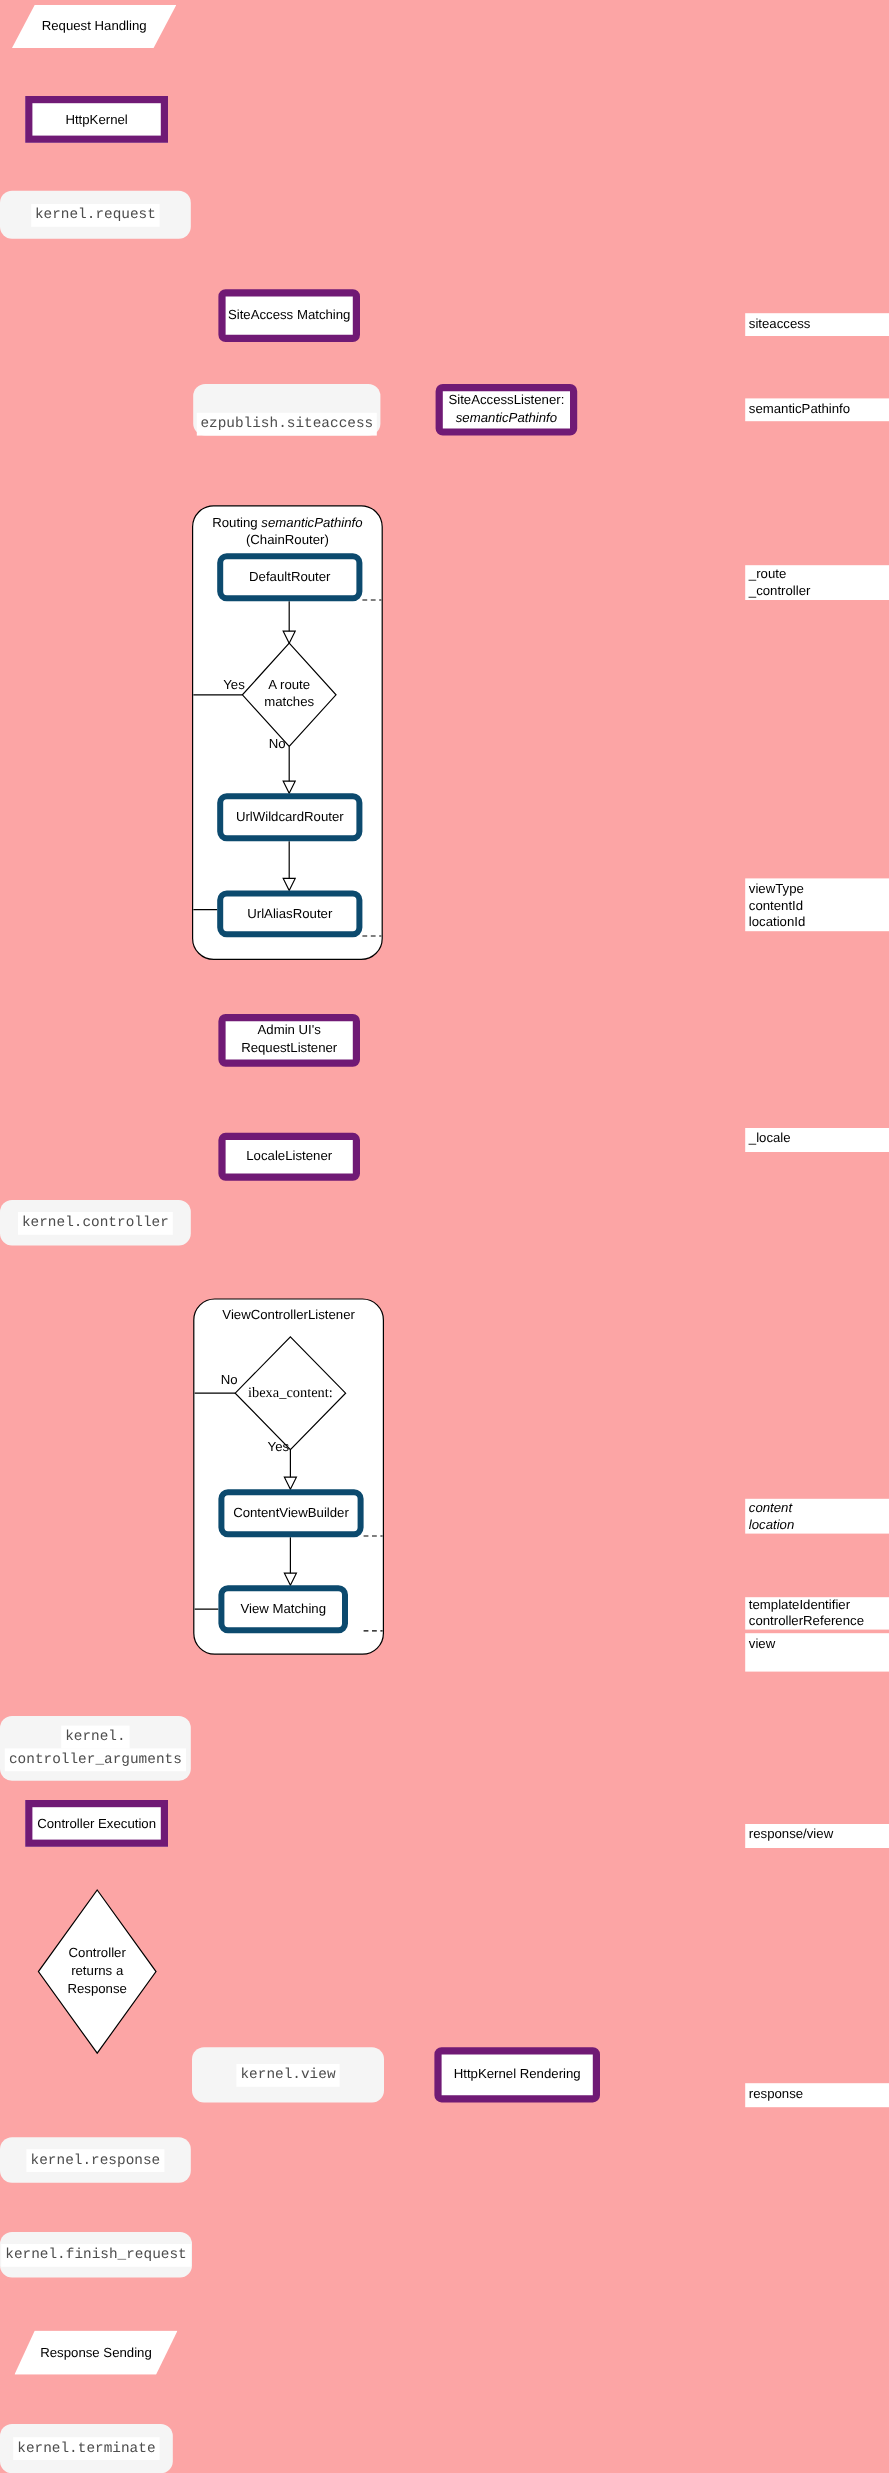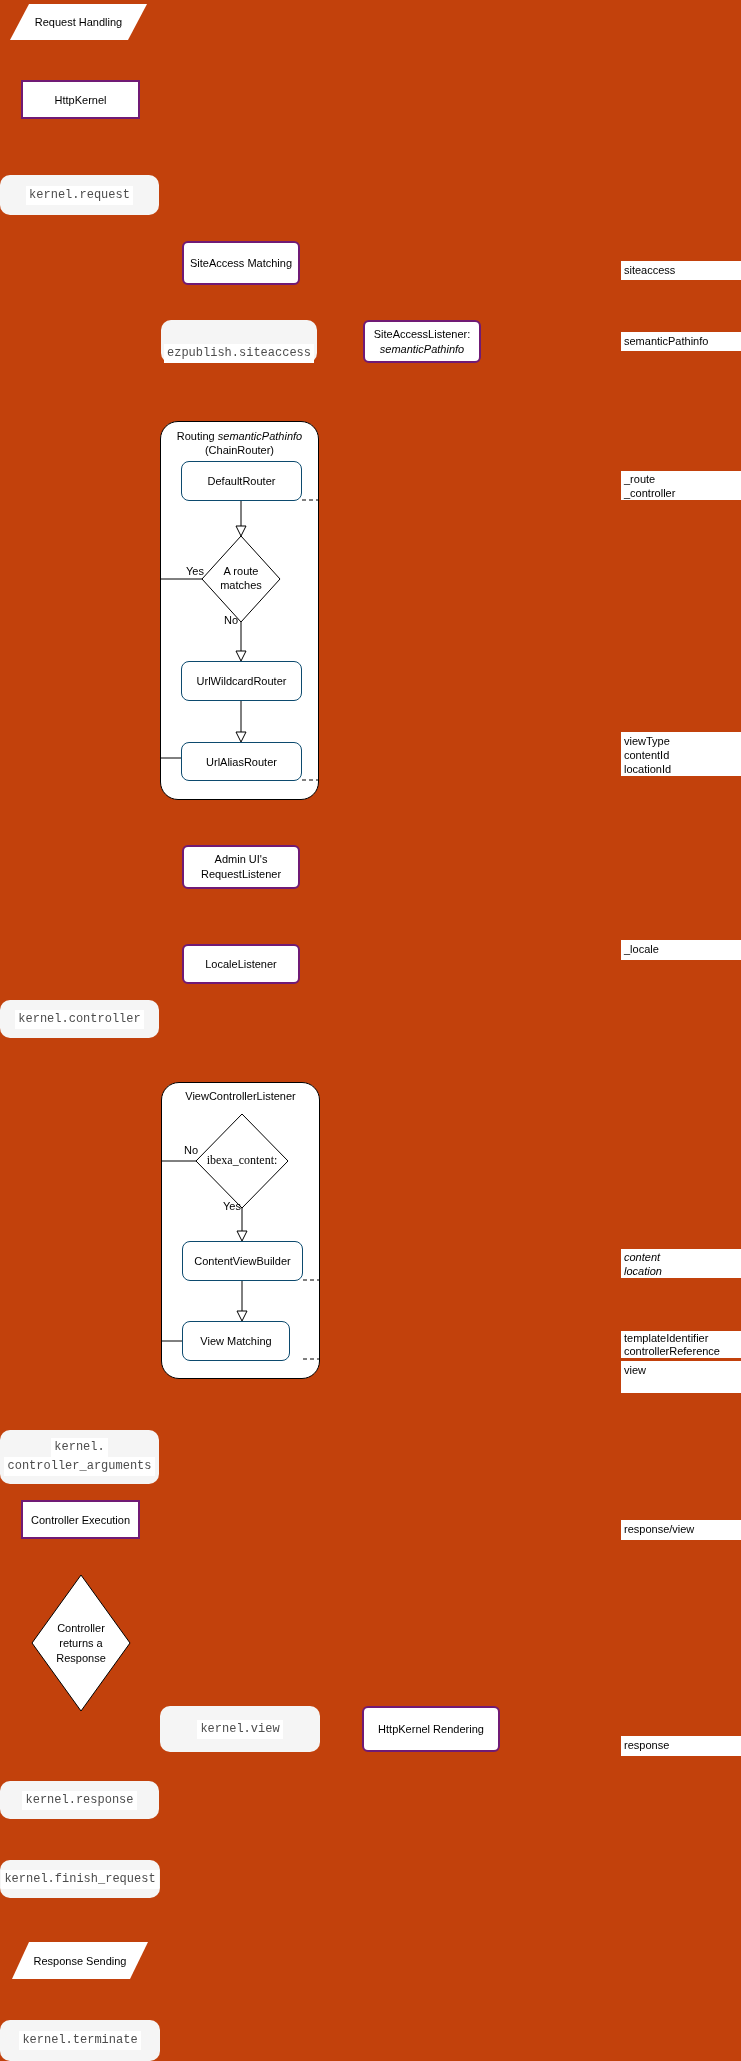--- a/index.html
+++ b/index.html
@@ -1,30 +1,30 @@
 <!DOCTYPE html>
 <html><head>
 <meta charset="utf-8">
 <style>
   html,body{margin:0;padding:0;background:#000;}
-  #canvas{position:relative;width:741px;height:2061px;background:#c2410c;overflow:hidden;
+  #canvas{position:relative;width:741px;height:2061px;background:#fca5a5;overflow:hidden;
           font-family:"Liberation Sans",sans-serif;}
   .abs{position:absolute;}
-  .flow-box{background:#fff;border:2px solid #701a75;border-radius:8px;display:flex;flex-direction:column;
+  .flow-box{background:#fff;border:6px solid #701a75;border-radius:8px;display:flex;flex-direction:column;
             align-items:center;justify-content:center;text-align:center;
             font:11px/14px "Liberation Sans",sans-serif;color:#000;box-sizing:border-box;}
   .sq{border-radius:0;}
   .event-box{background:#f5f5f5;border-radius:10px;display:flex;flex-direction:column;align-items:center;
              justify-content:center;font:12px/19px "Liberation Mono",monospace;color:#4d4d4d;box-sizing:border-box;}
   .event-box .hl{background:#fff;padding:0 3px;white-space:pre;}
   .side-bar{background:#fff;color:#000;font:11px/15px "Liberation Sans",sans-serif;
             padding:2px 0 0 3px;box-sizing:border-box;}
   .side-bar.tight{line-height:13px;}
   .container-box{background:#fff;border:1px solid #000;border-radius:18px;box-sizing:border-box;}
-  .inner-box{position:absolute;background:#fff;border:1px solid #0c4a6e;border-radius:8px;display:flex;
+  .inner-box{position:absolute;background:#fff;border:5px solid #0c4a6e;border-radius:8px;display:flex;
              flex-direction:column;align-items:center;justify-content:center;text-align:center;
              font:11px/14px "Liberation Sans",sans-serif;color:#000;box-sizing:border-box;}
   .para{background:#fff;display:flex;align-items:center;justify-content:center;text-align:center;
         font:11px "Liberation Sans",sans-serif;color:#000;}
   .ctr-title{position:absolute;left:0;right:0;text-align:center;font:11px/14px "Liberation Sans",sans-serif;color:#000;}
   .lbl{position:absolute;font:11px "Liberation Sans",sans-serif;color:#000;}
   .diamond-text{position:absolute;text-align:center;font:11px/14px "Liberation Sans",sans-serif;color:#000;}
   .serif{font-family:"Liberation Serif",serif;font-size:12px;}
   svg{display:block;}
 </style>
@@ -34,21 +34,21 @@
 <div id="canvas">
 
   <div class="abs para" style="left:10px;top:4px;width:137px;height:36px;clip-path:polygon(19px 0,100% 0,calc(100% - 19px) 100%,0 100%);">
     <span>Request Handling</span>
   </div>
 
   <div class="abs flow-box sq" style="left:21px;top:80px;width:119px;height:39px;">
     <span>HttpKernel</span>
   </div>
 
-  <div class="abs event-box" style="left:0px;top:159px;width:159px;height:40px;margin-top:16px;">
+  <div class="abs event-box" style="left:0px;top:159px;width:159px;height:40px;">
     <span class="hl">kernel.request</span>
   </div>
 
   <div class="abs flow-box" style="left:182px;top:241px;width:118px;height:44px;border-radius:6px;">
     <span>SiteAccess Matching</span>
   </div>
 
   <div class="abs side-bar" style="left:621px;top:261px;width:120px;height:19px;">
     <span>siteaccess</span>
   </div>
@@ -231,17 +231,17 @@
   </div>
 
   <div class="abs event-box" style="left:0px;top:1860px;width:160px;height:38px;">
     <span class="hl">kernel.finish_request</span>
   </div>
 
   <div class="abs para" style="left:12px;top:1942px;width:136px;height:37px;clip-path:polygon(17px 0,100% 0,calc(100% - 18px) 100%,0 100%);">
     <span>Response Sending</span>
   </div>
 
-  <div class="abs event-box" style="left:0px;top:2020px;width:160px;height:41px;">
+  <div class="abs event-box" style="left:0px;top:2020px;width:144px;height:41px;">
     <span class="hl">kernel.terminate</span>
   </div>
 
 </div>
 
 </body></html>

